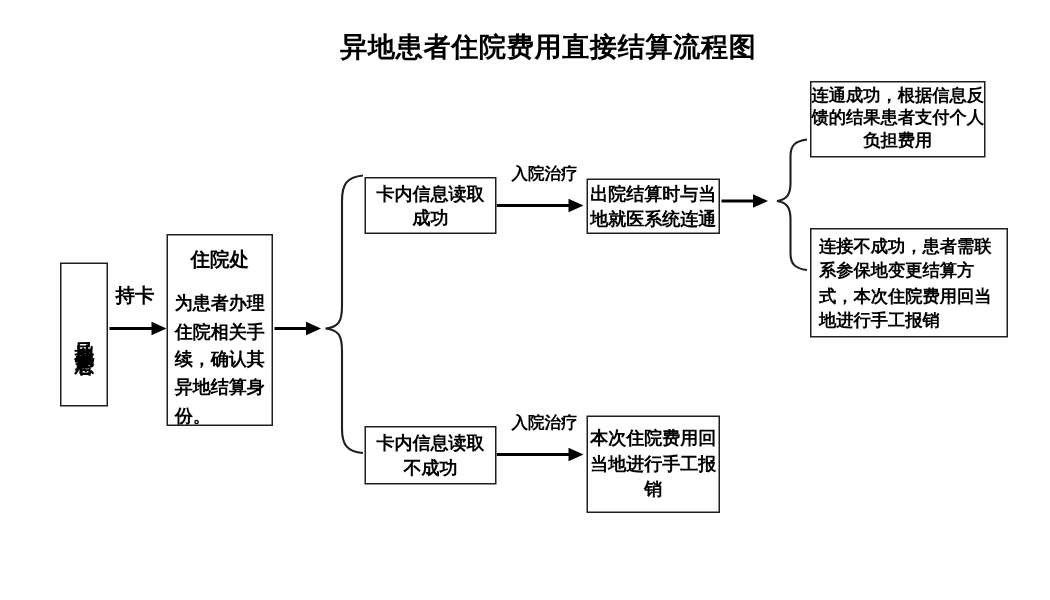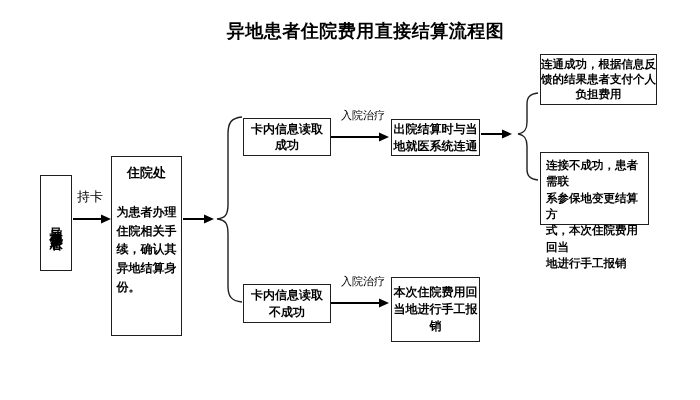--- a/index.html
+++ b/index.html
@@ -46,53 +46,53 @@
   }
   .node-patient {
     left: 40px; top: 175px; width: 32px; height: 96px;
   }
   .vertical-text {
     writing-mode: vertical-rl;
     letter-spacing: 2px;
     font-size: 13px;
   }
   .node-office {
-    left: 111px; top: 156px; width: 71px; height: 180px;
+    left: 111px; top: 156px; width: 71px; height: 128px;
     flex-direction: column;
     justify-content: flex-start;
     padding-top: 7px;
   }
   .office-title { font-size: 13px; font-weight: 700; }
   .office-body {
-    margin-top: 21px;
+    margin-top: 11px;
     text-align: left;
     white-space: pre-line;
     font-size: 12px;
     line-height: 1.58;
     padding: 0 4px;
   }
   .node-read-success { left: 243px; top: 118px; width: 88px; height: 38px; }
   .node-read-fail    { left: 243px; top: 284px; width: 88px; height: 39px; }
   .node-discharge    { left: 391px; top: 119px; width: 89px; height: 37px; }
   .node-manual       { left: 391px; top: 277px; width: 89px; height: 65px; line-height: 1.4; }
   .node-success-result {
     left: 540px; top: 54px; width: 117px; height: 51px;
     font-size: 11.5px; line-height: 1.3;
   }
   .node-fail-result {
-    left: 540px; top: 152px; width: 109px; height: 73px;
+    left: 540px; top: 152px; width: 132px; height: 73px;
     font-size: 11.5px; line-height: 1.42;
     text-align: left;
     justify-content: flex-start;
     align-items: flex-start;
     padding: 4px 5px;
   }
   .edge-label {
     position: absolute;
-    font-weight: 400;
+    font-weight: 700;
     white-space: nowrap;
   }
   .label-card { left: 77px; top: 188px; font-size: 13px; }
   .label-treat-top    { left: 341px; top: 108px; font-size: 11px; }
   .label-treat-bottom { left: 341px; top: 274px; font-size: 11px; }
   .footer-note {
     position: absolute;
     left: 5px; top: 363px;
     width: 695px;
     font-size: 12.5px;

